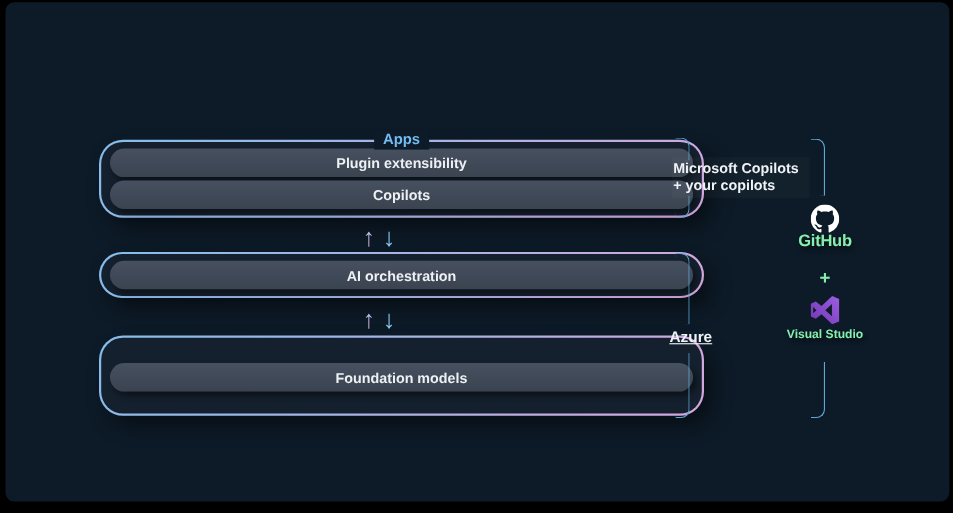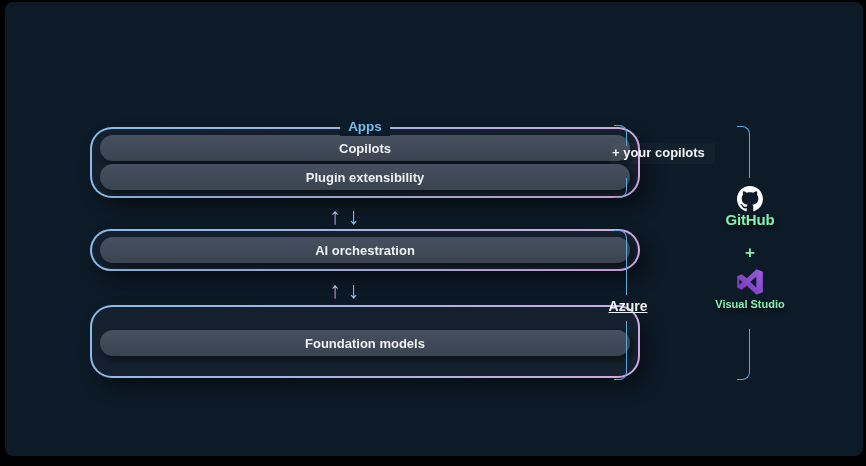--- a/index.html
+++ b/index.html
@@ -71,22 +71,22 @@
 </style>
 </head>
 <body>
 
 <div class="slide">
 
 
   <div class="group group-apps">
     <div class="legend">Apps</div>
     <div class="group-inner">
+      <div class="pill">Plugin extensibility</div>
       <div class="pill">Copilots</div>
-      <div class="pill">Plugin extensibility</div>
     </div>
   </div>
 
   <div class="arrows arrows-1">
     <span class="arrow-up">↑</span>
     <span class="arrow-down">↓</span>
   </div>
 
   <div class="group group-orch">
     <div class="group-inner">
@@ -103,20 +103,21 @@
     <div class="group-inner">
       <div class="pill">Foundation models</div>
     </div>
   </div>
 
   <div class="bracket bracket-copilots">
     <div class="hook-top"></div>
     <div class="hook-bot"></div>
   </div>
   <div class="bracket-label label-copilots">
+    <div>Microsoft Copilots</div>
     <div>+ your copilots</div>
   </div>
 
   <div class="bracket bracket-azure">
     <div class="hook-top"></div>
     <div class="hook-bot"></div>
   </div>
   <div class="bracket-label label-azure">Azure</div>
 
   <div class="bracket bracket-partners">

